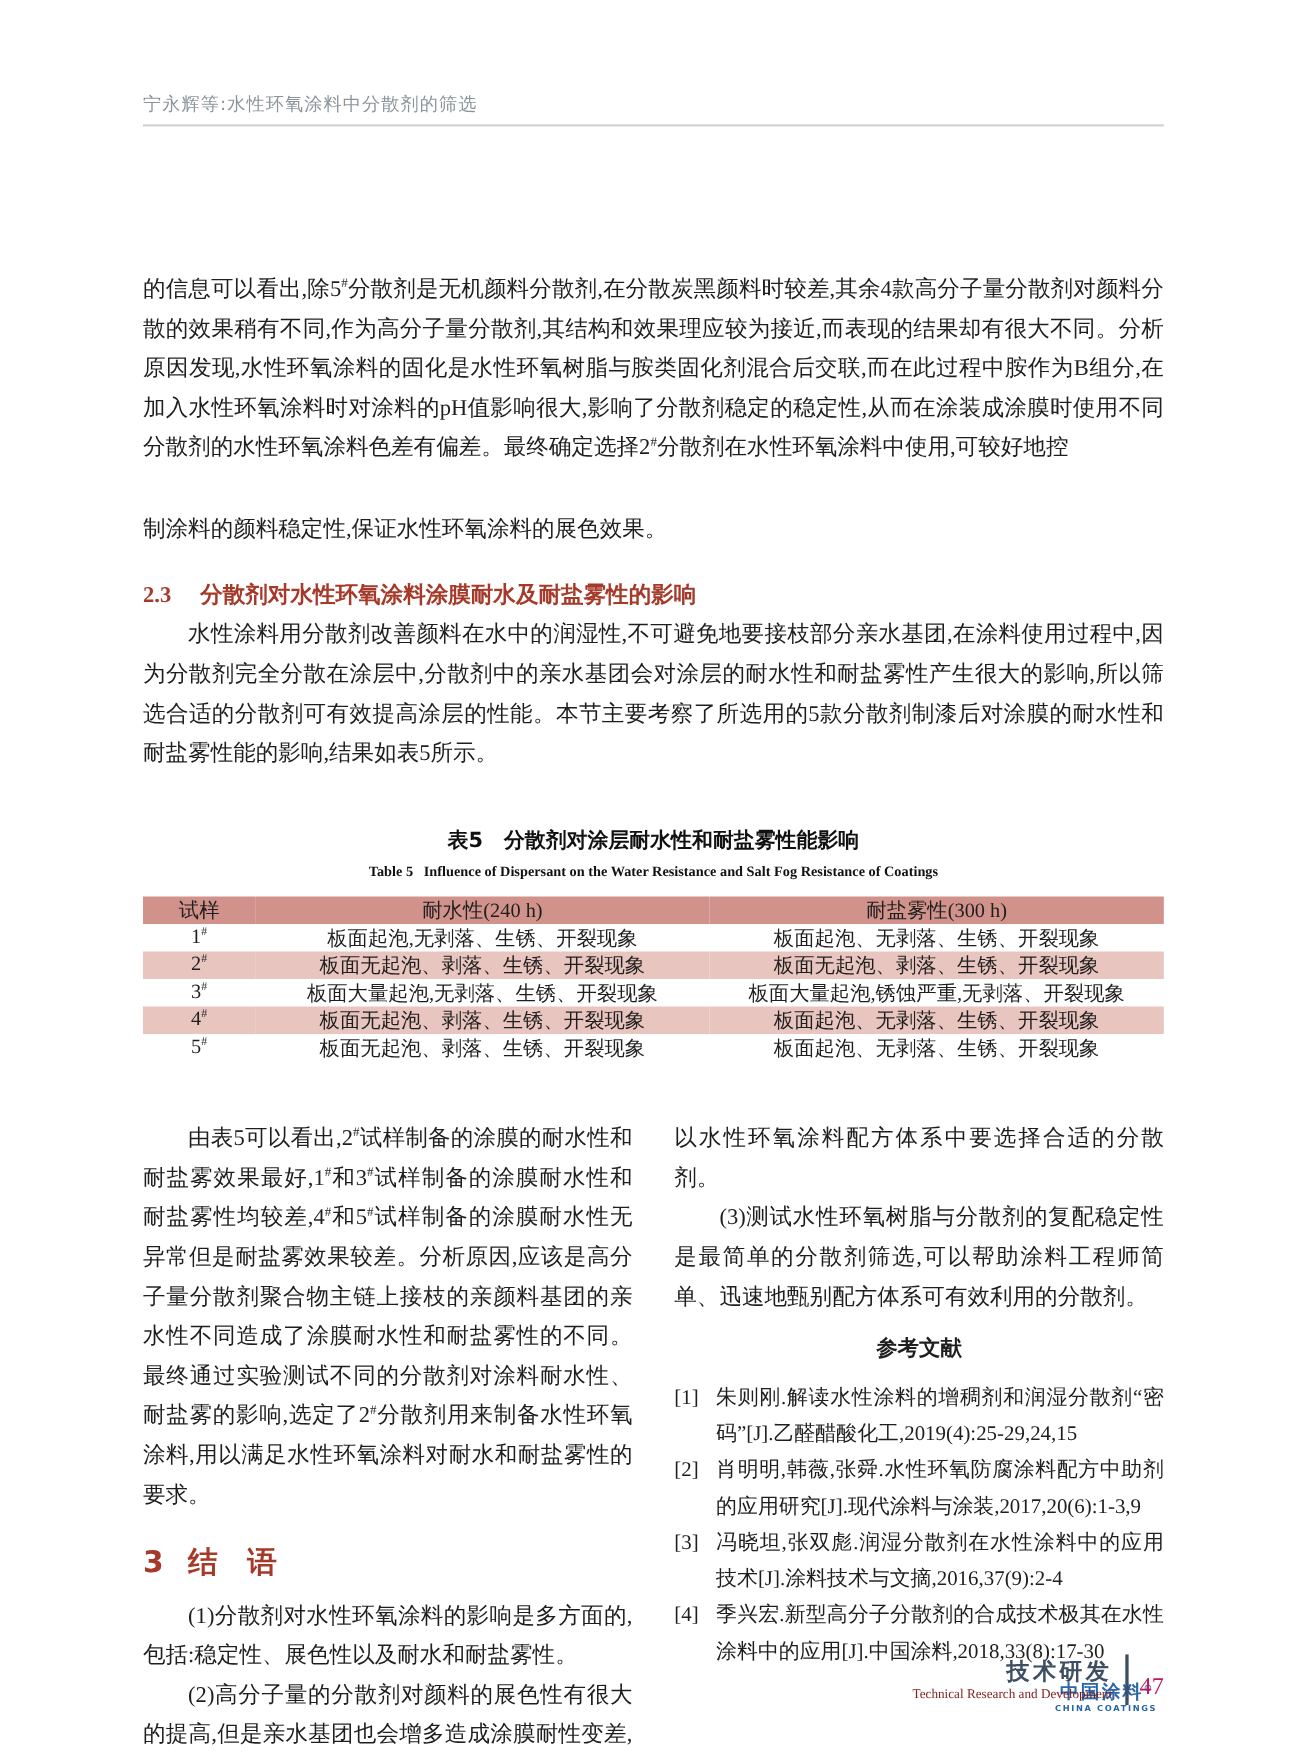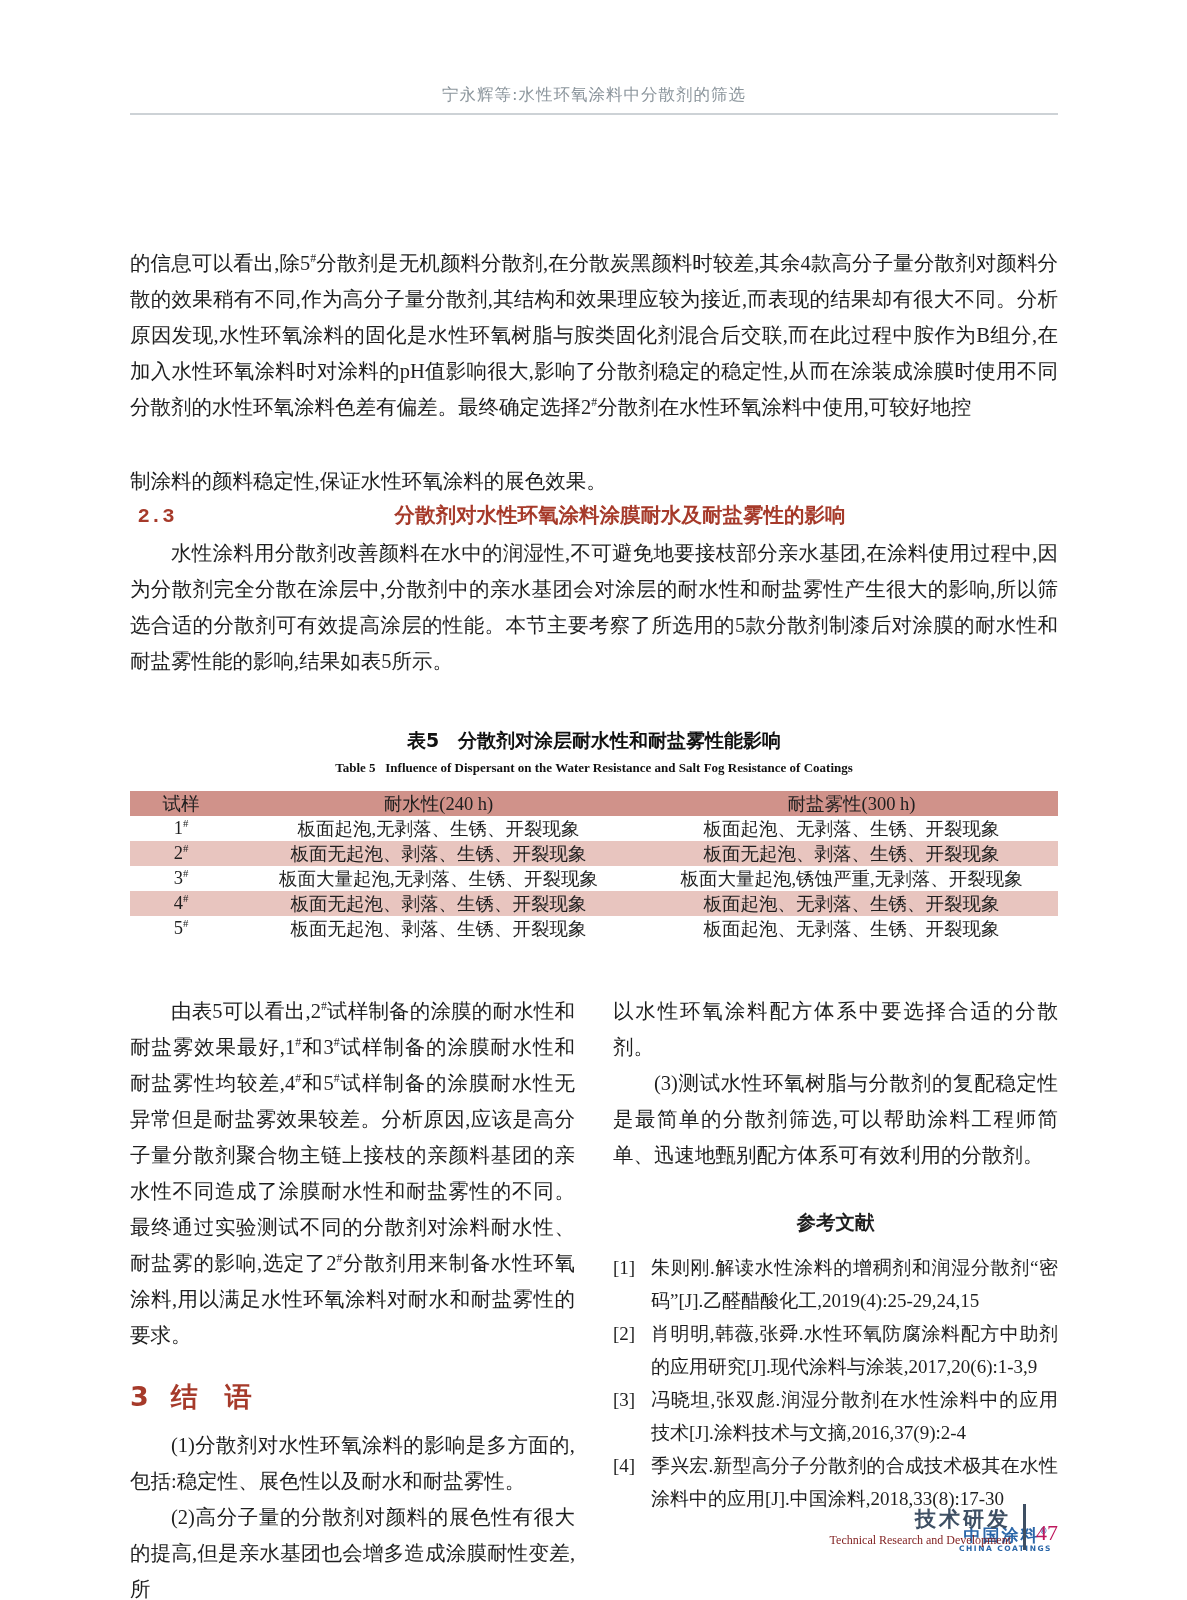--- a/index.html
+++ b/index.html
@@ -6,39 +6,39 @@
   .page {
     position:relative; width:1187px; height:1600px; margin:0 auto;
     background:#ffffff; overflow:hidden;
     font-family:"Liberation Serif","DejaVu Serif",serif;
     color:#1e1e1e;
   }
   .content { position:absolute; left:130px; width:928px; top:0; }
 
   
   .running-header {
-    padding-top:84px; text-align:center;
+    padding-top:84px; text-align:left;
     font-family:"DejaVu Sans","Liberation Sans",sans-serif;
     font-size:16.5px; color:#8b959c; letter-spacing:1px;
   }
   .header-rule { height:0; border-bottom:2px solid #cdd2d6; margin-top:7px; }
 
   
   .cols { display:flex; gap:38px; }
   .cols.top { margin-top:130px;flex-direction:column; }
   .col { flex:1; min-width:0; font-size:20.5px; line-height:36px; text-align:justify; }
   .col p { margin:0; }
   .indent { text-indent:2em; }
   .sup { font-size:0.58em; vertical-align:super; line-height:0; }
 
   
   .h23 {
     display:flex; color:#a63a2a; font-weight:bold;
-    font-family:Liberation Mono, monospace;
-    font-size:20.5px; line-height:36px; text-align:center;
+    font-family:Liberation Serif, serif;
+    font-size:20.5px; line-height:36px; text-align:left;margin-top:24px;
   }
   .h23-num { flex:none; width:52px; }
   .h23-text { flex:1; }
 
   .h3 {
     margin-top:24px; margin-bottom:10px;
     color:#a63a2a; font-weight:bold;
     font-family:"DejaVu Sans","Liberation Sans",sans-serif;
     font-size:27px; line-height:40px; text-align:left;
   }
@@ -64,21 +64,21 @@
   table.results thead th { background:#d0928a; }
   table.results .alt td { background:#e8c5bf; }
   col.c-sample { width:11%; } col.c-water { width:44.5%; } col.c-salt { width:44.5%; }
 
   .cols.bottom { margin-top:52px; }
 
   
   .refs-title {
     text-align:center; font-weight:bold;
     font-family:"DejaVu Sans","Liberation Sans",sans-serif;
-    font-size:19.5px; margin:32px 0 10px 0;
+    font-size:19.5px; margin:11px 0 10px 0;
   }
   .ref-item { display:flex; font-size:19px; line-height:33px; text-align:justify; }
   .ref-label { flex:none; width:38px; }
   .ref-text { flex:1; min-width:0; }
 
   
   .logo-wrap { text-align:right; margin-top:8px; padding-right:6px; }
   .logo { display:inline-block; text-align:center; color:#2a66a8; }
   .logo-zh {
     font-family:"DejaVu Sans","Liberation Sans",sans-serif;

